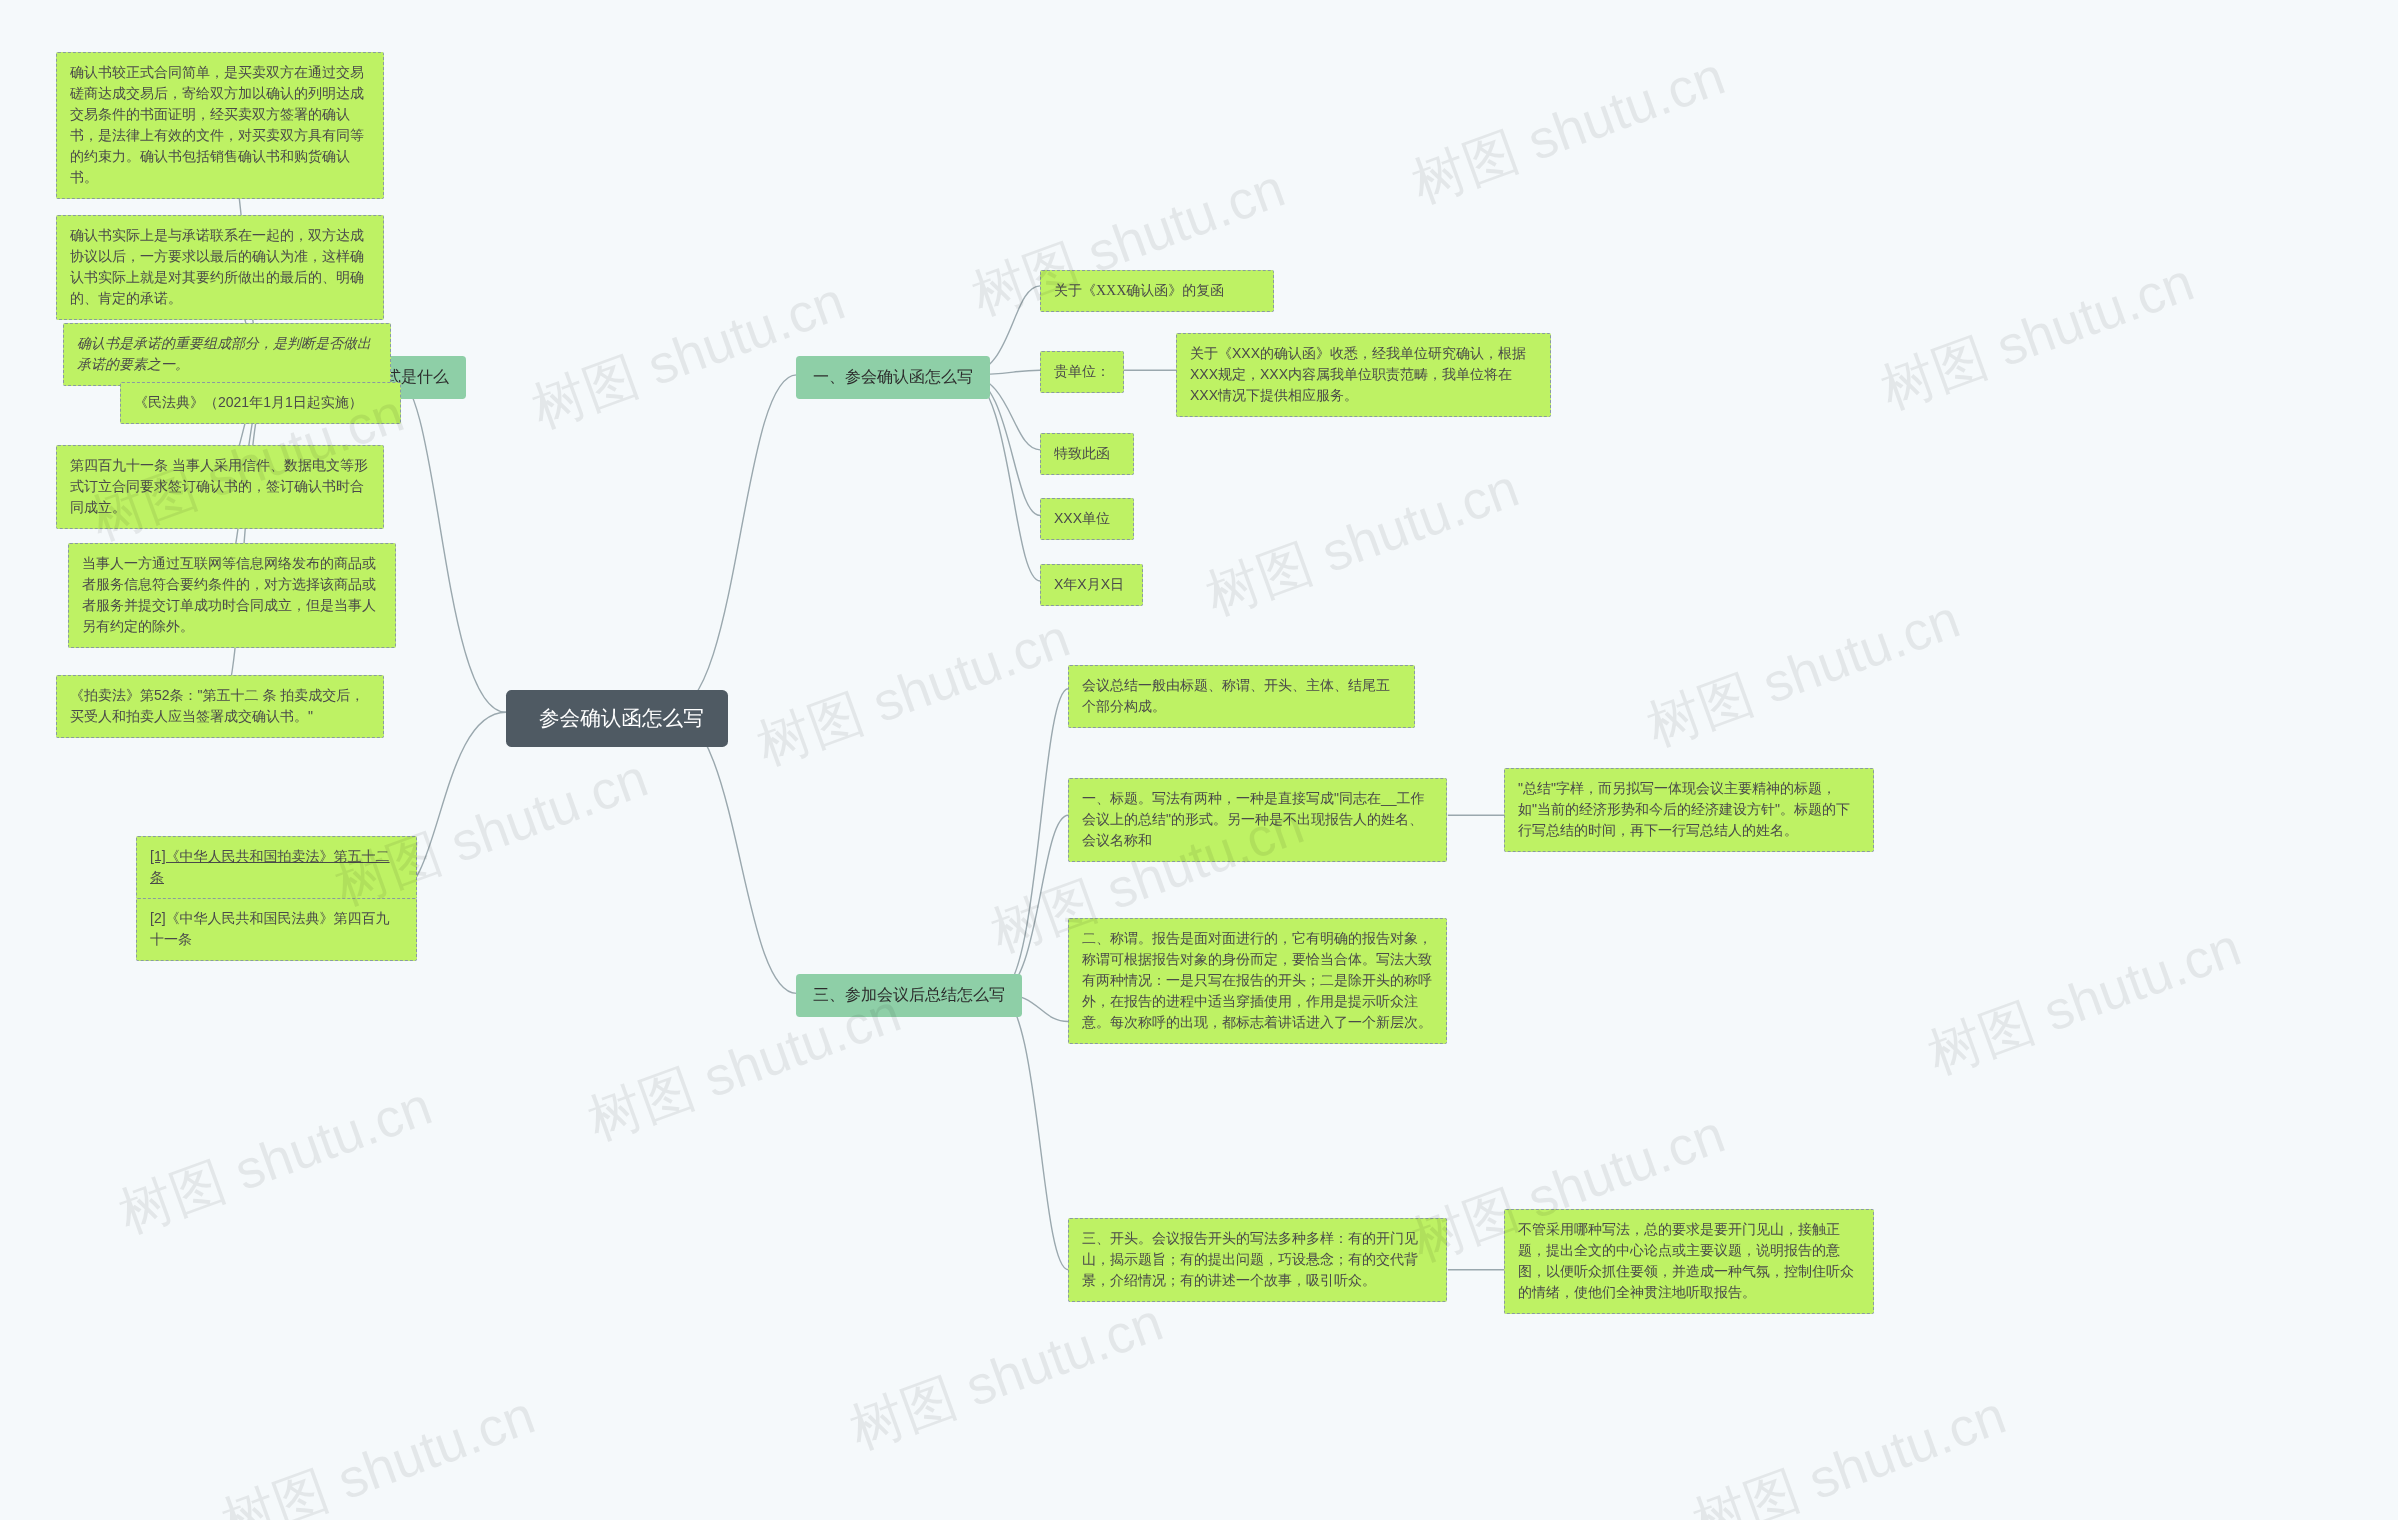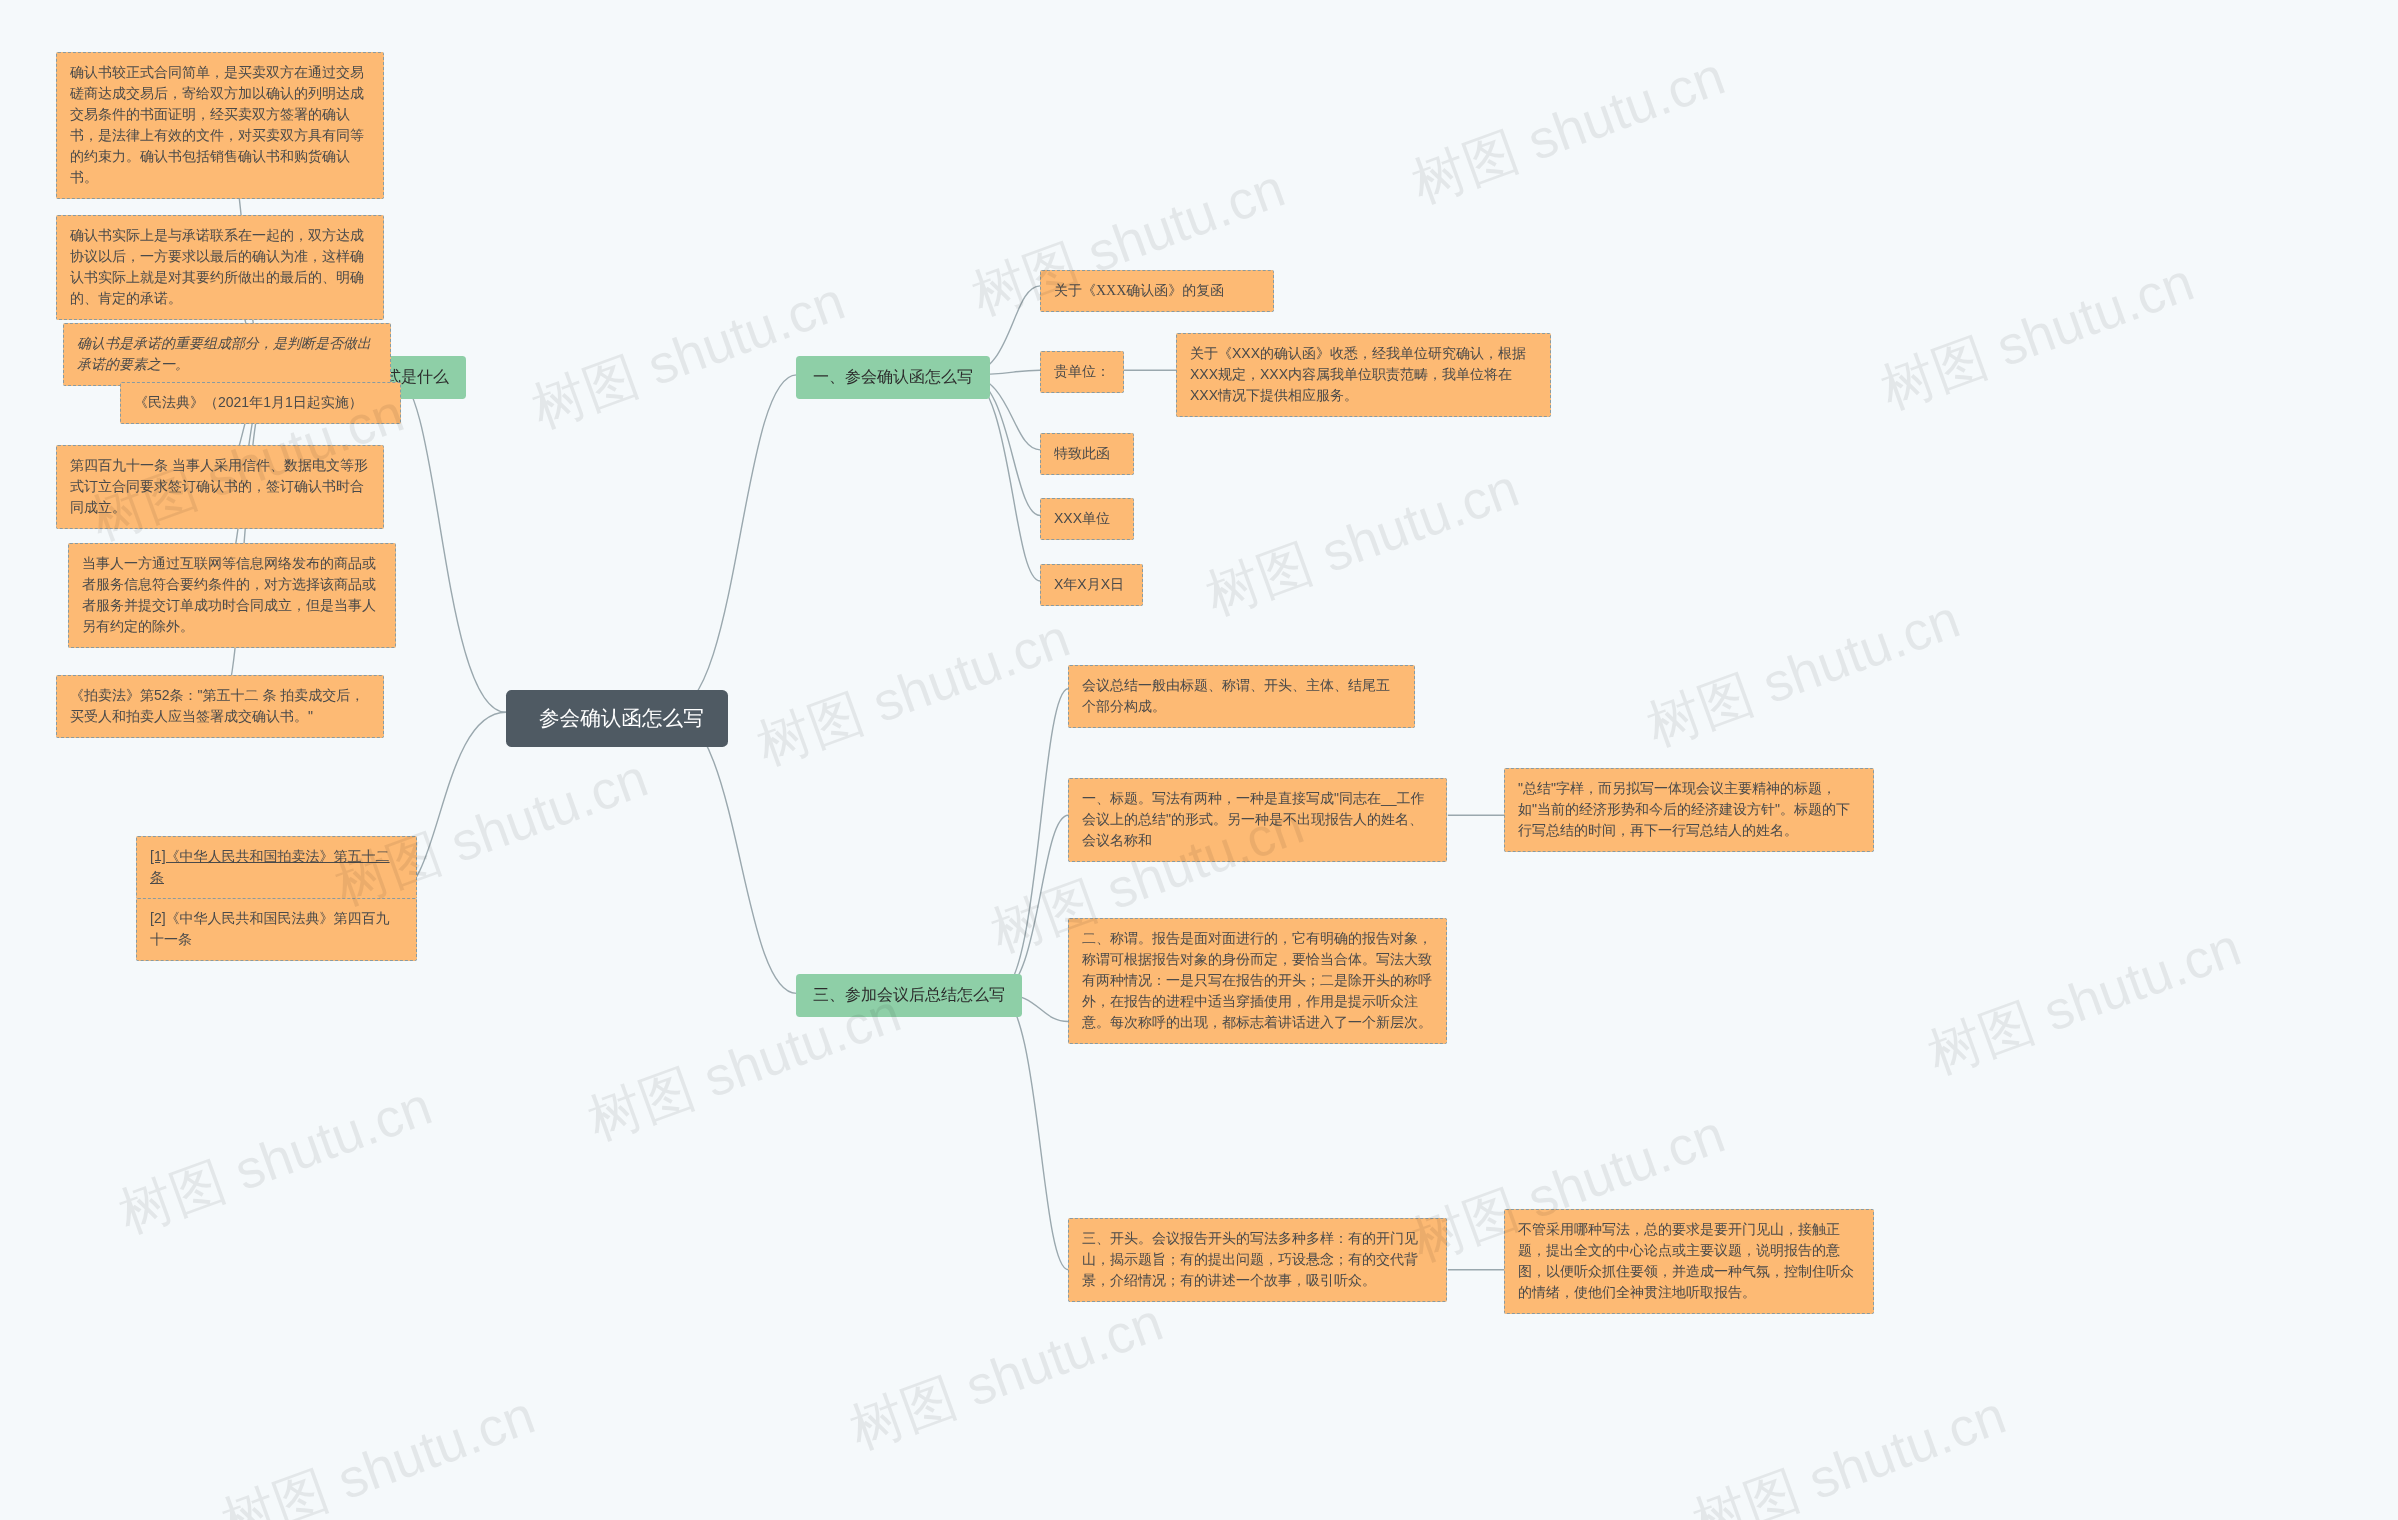--- a/index.html
+++ b/index.html
@@ -30,21 +30,21 @@
     padding: 9.4px 17px;
     border-radius: 3.7px;
     font-size: 16px;
     white-space: nowrap;
   }
   .leaf {
     border: 1.4px dashed #8a9ba0;
     color: #4a4a4a;
     padding: 9.4px 13px;
     border-radius: 1.9px;
-    background: #fdba74;
+    background: #bef264;
     font-size: 14px;
   }
   .watermark {
     position: absolute;
     color: rgba(0,0,0,0.07);
     font-size: 54px;
     font-weight: 300;
     transform: rotate(-20deg);
     pointer-events: none;
     white-space: nowrap;

